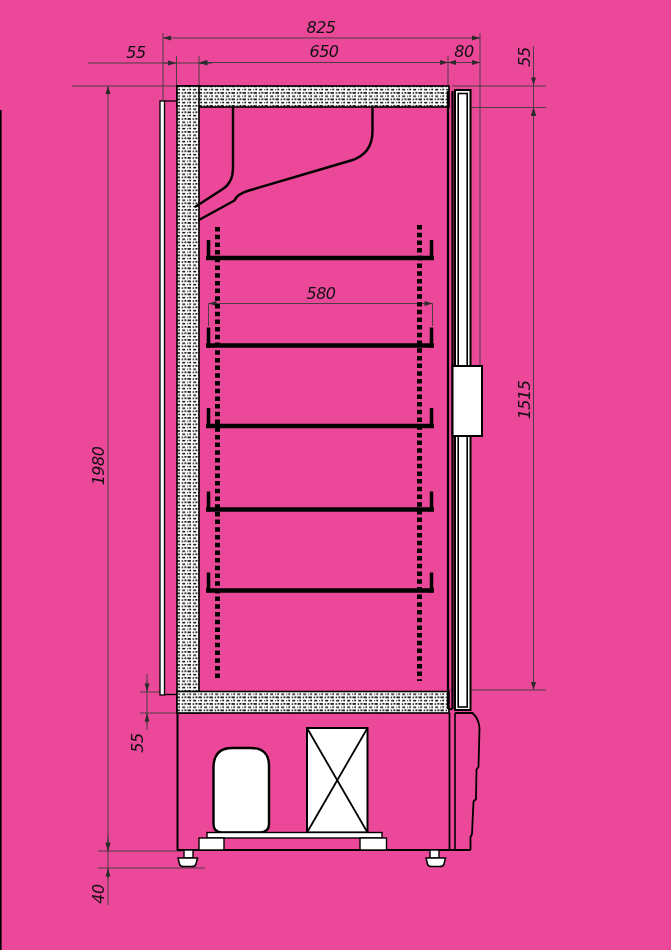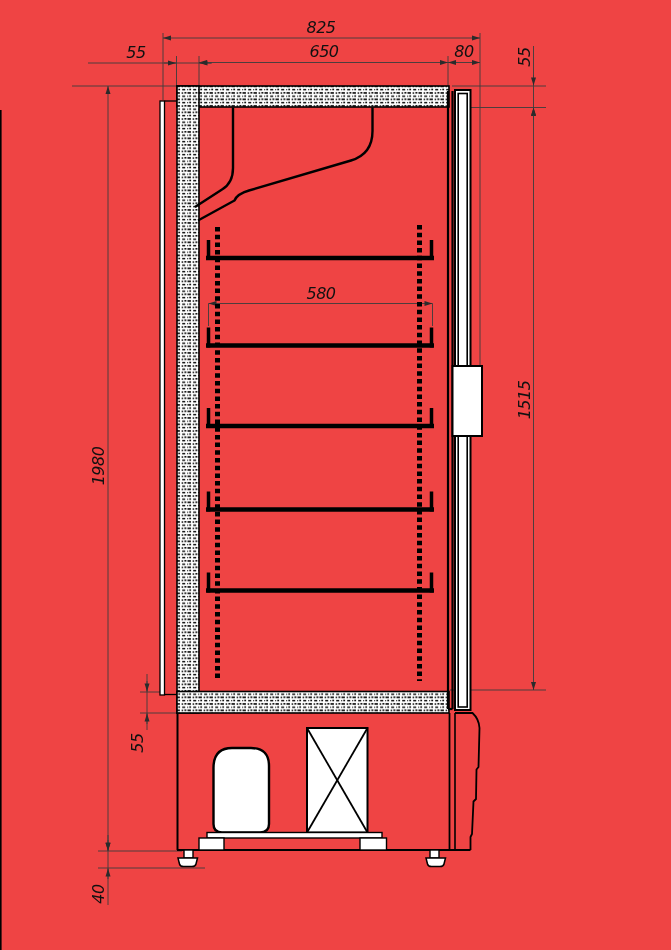--- a/index.html
+++ b/index.html
@@ -1,19 +1,19 @@
 <!DOCTYPE html>
 <html><head>
 <meta charset="utf-8">
 <style>
   html,body{margin:0;padding:0;background:#ffffff;}
   .sheet{
     position:relative;
     width:671px;height:950px;
-    background:#ef4444;
+    background:#ec4899;
     font-family:"DejaVu Sans","Liberation Sans",sans-serif;
     overflow:hidden;
   }
   svg{display:block}
   text.dim{
     font-family:"DejaVu Sans","Liberation Sans",sans-serif;
     font-style:italic;
     font-size:16px;
     letter-spacing:-0.5px;
     fill:#111111;

